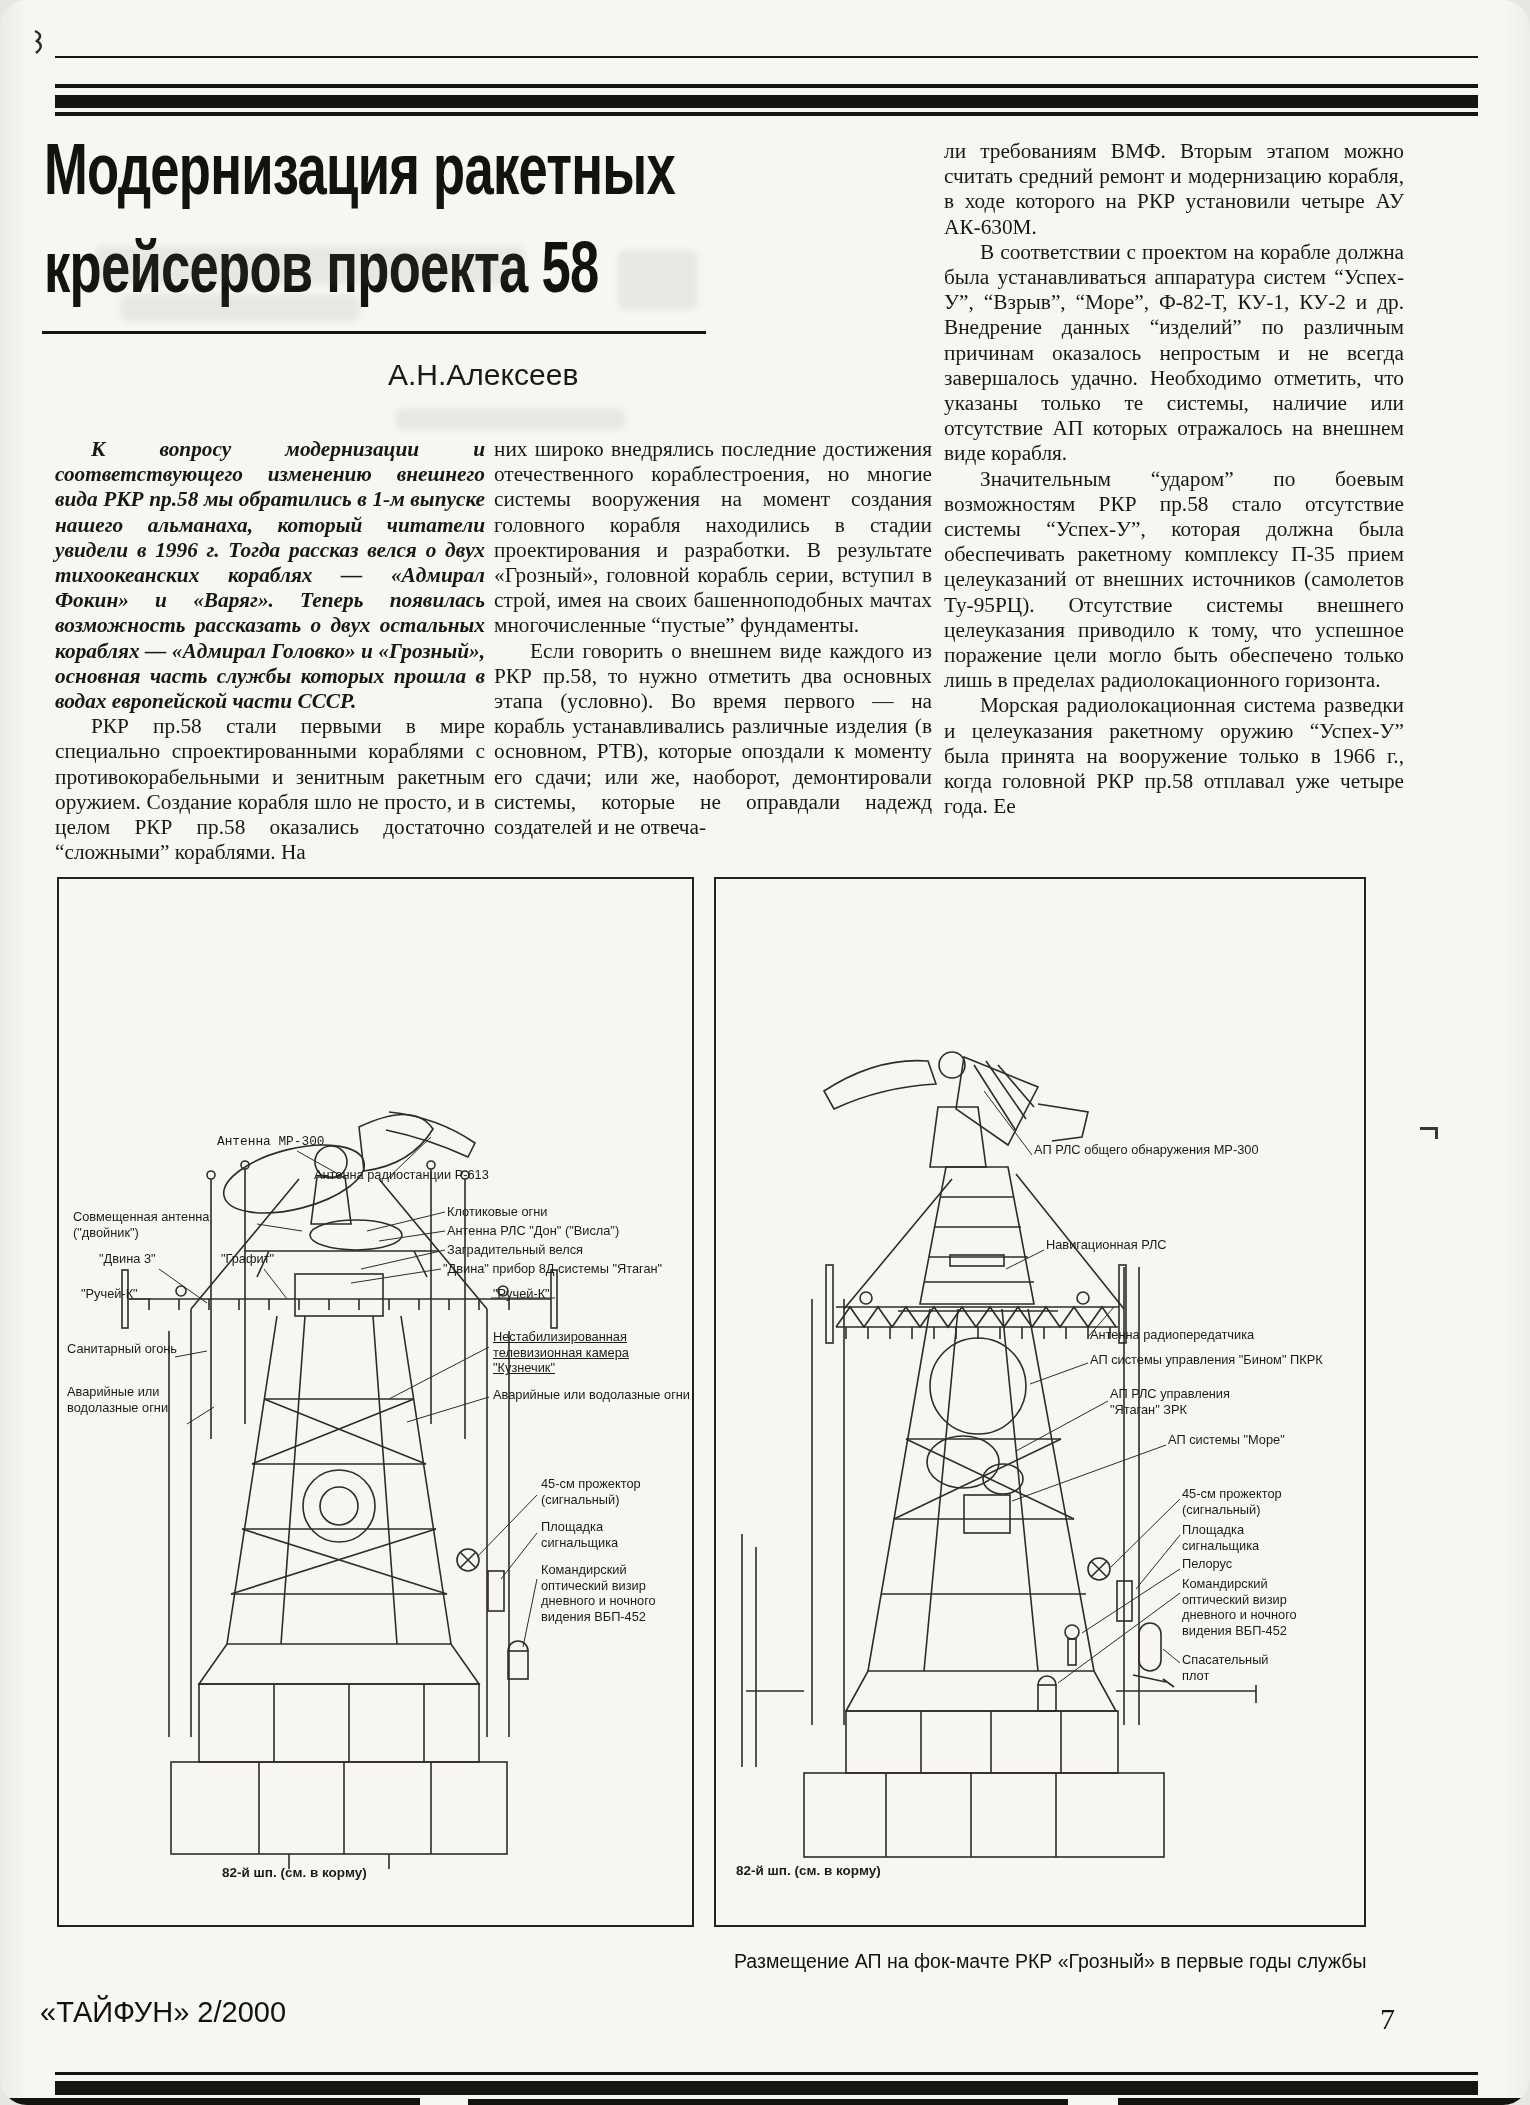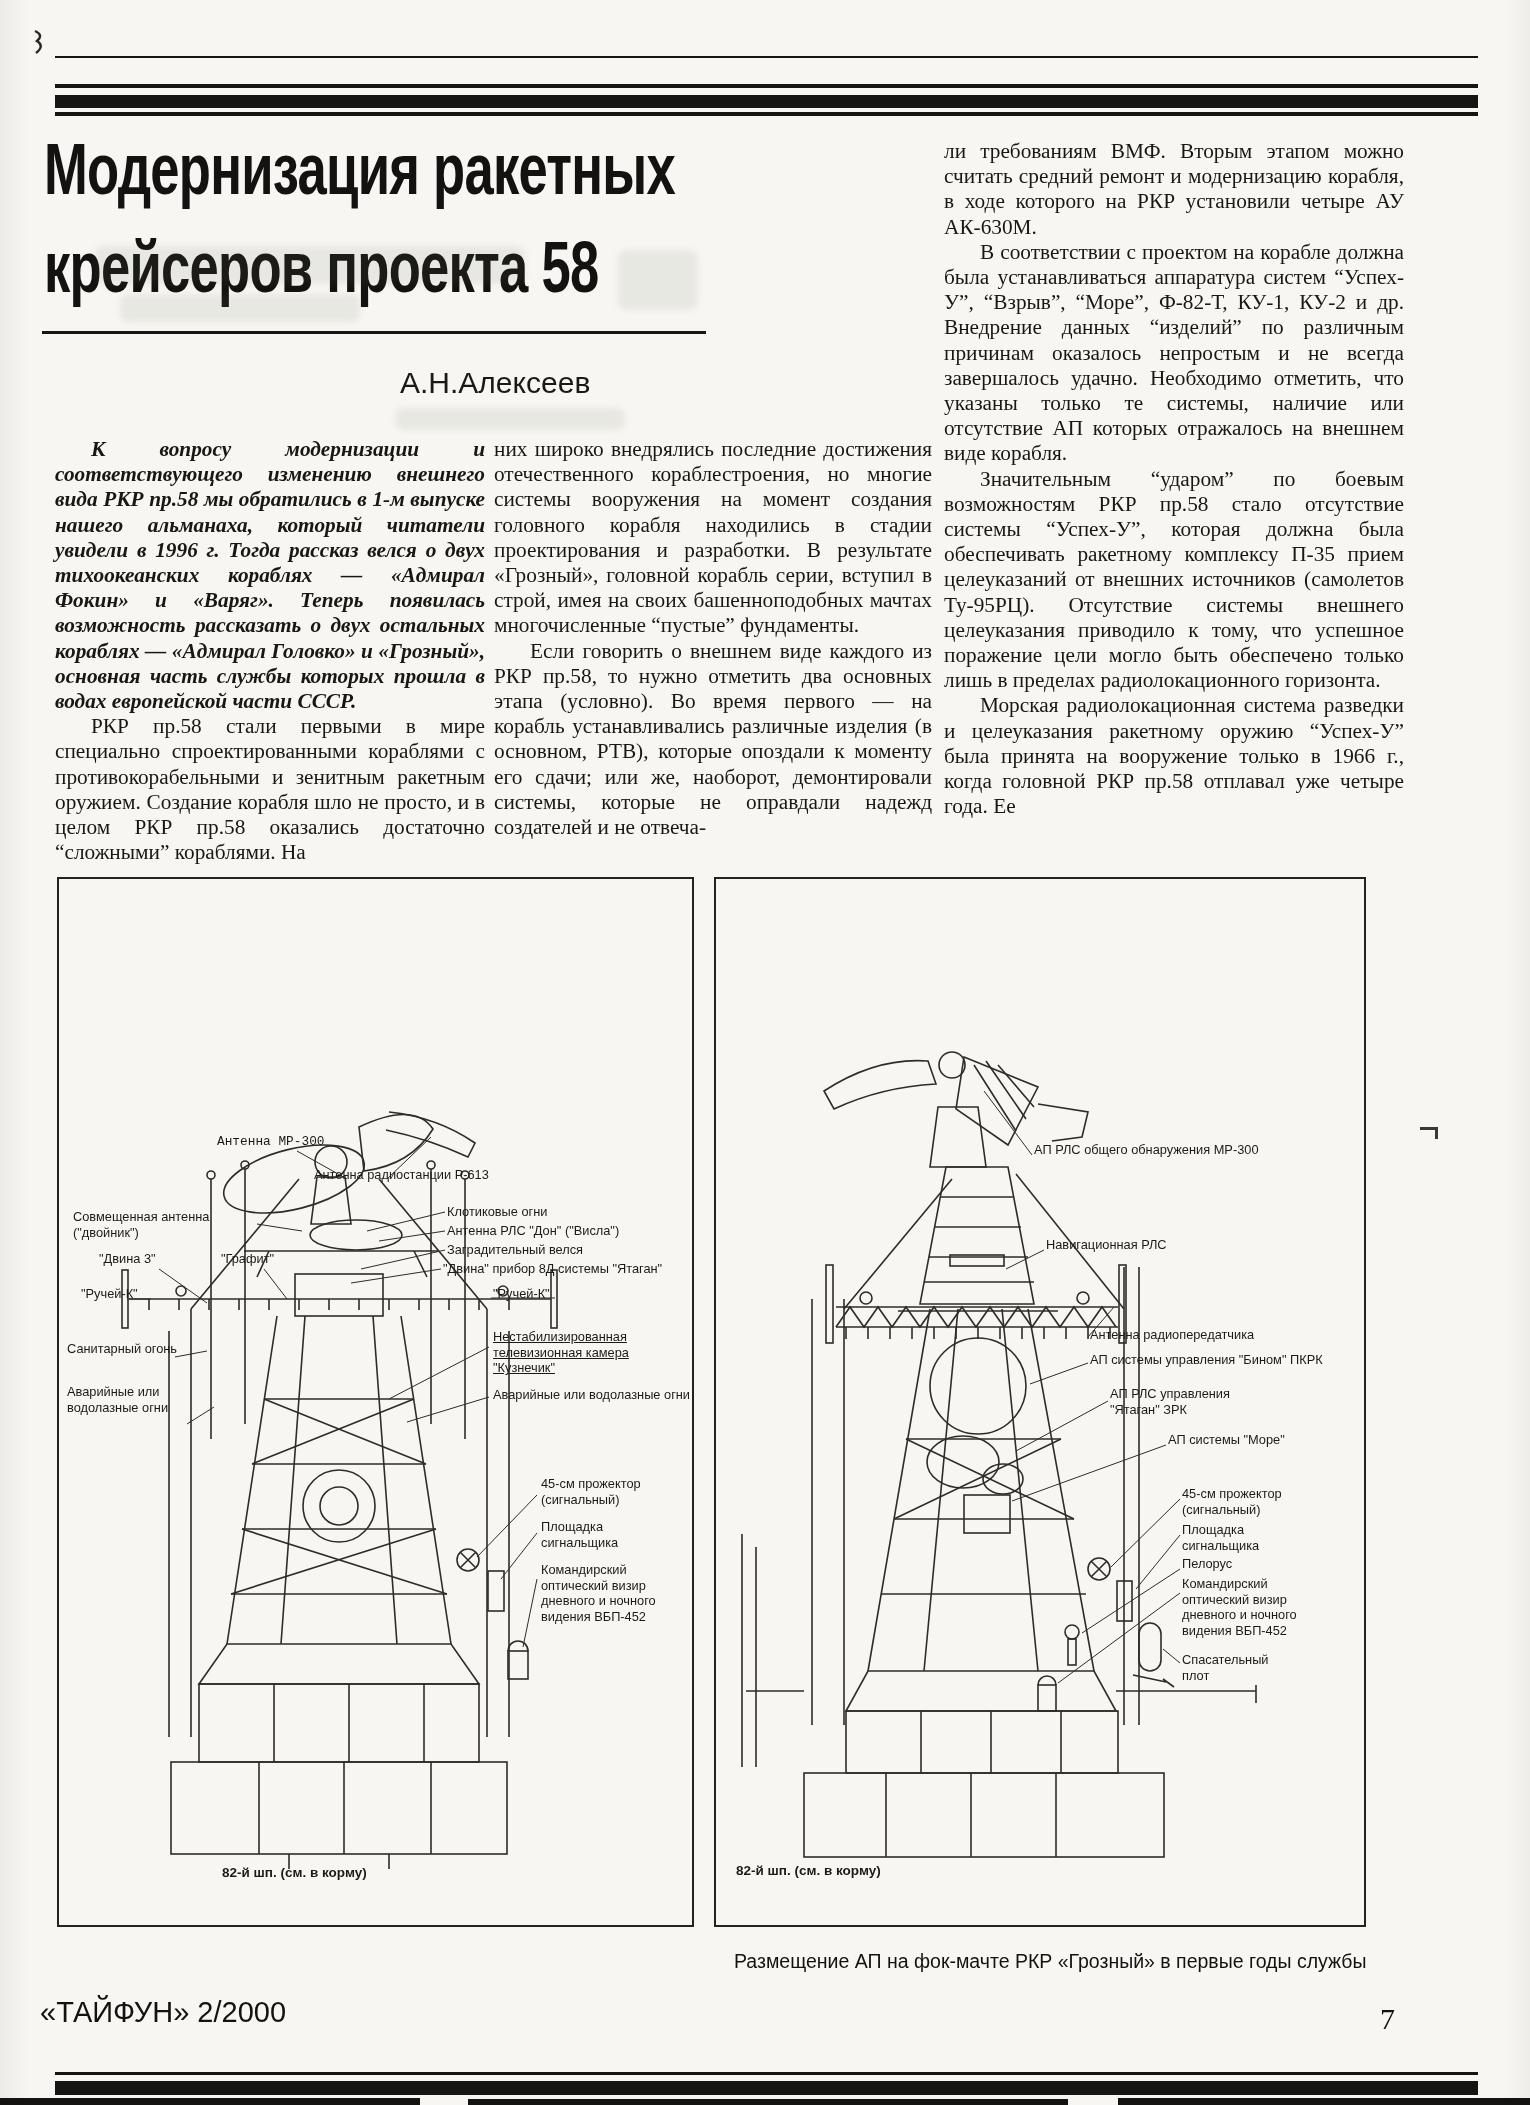--- a/index.html
+++ b/index.html
@@ -7,20 +7,21 @@
     font-family:"Liberation Serif", serif;
     background:#e8e6e2;
   }
   #page{
     position:relative;
     width:1530px;height:2105px;
     margin:0 auto;
     background:linear-gradient(90deg,#edebe6 0,#f7f6f2 28px,#f7f6f2 1505px,#efede9 100%);
     overflow:hidden;
     color:#161412;
+    border-radius:27px;
   }
   .abs{position:absolute;}
   .rule{position:absolute;background:#171513;}
   
   .title-line{
     position:absolute;
     font-family:"Liberation Sans", sans-serif;
     font-weight:700;
     font-size:72px;
     letter-spacing:-1px;
@@ -108,21 +109,21 @@
     <path d="M3 3 Q12 7 5 13 Q13 18 4 25" stroke="#2a2824" stroke-width="2.4" fill="none"></path>
   </svg>
   <div class="rule" style="left:55px;top:56px;width:1423px;height:2px;"></div>
   <div class="rule" style="left:55px;top:84px;width:1423px;height:4px;"></div>
   <div class="rule" style="left:55px;top:95px;width:1423px;height:13px;"></div>
   <div class="rule" style="left:55px;top:112px;width:1423px;height:4px;"></div>
 
   <div class="title-line" style="left:44px;top:128px;">Модернизация ракетных</div>
   <div class="title-line" style="left:44px;top:226px;">крейсеров проекта 58</div>
   <div class="rule" style="left:42px;top:331px;width:664px;height:3px;"></div>
-  <div class="author" style="left:388px;top:366px;margin-left:12px;">А.Н.Алексеев</div>
+  <div class="author" style="left:388px;top:358px;">А.Н.Алексеев</div>
 
   <div class="smudge" style="left:95px;top:246px;width:430px;height:38px;"></div>
   <div class="smudge" style="left:120px;top:294px;width:240px;height:28px;"></div>
   <div class="smudge" style="left:395px;top:408px;width:230px;height:22px;"></div>
   <div class="smudge" style="left:618px;top:250px;width:80px;height:60px;"></div>
 
   <div class="col" style="left:55px;top:437px;width:430px;">
     <p class="intro">К вопросу модернизации и соответствующего изменению внешнего вида РКР пр.58 мы обратились в 1-м выпуске нашего альманаха, который читатели увидели в 1996 г. Тогда рассказ велся о двух тихоокеанских кораблях — «Адмирал Фокин» и «Варяг». Теперь появилась возможность рассказать о двух остальных кораблях — «Адмирал Головко» и «Грозный», основная часть службы которых прошла в водах европейской части СССР.</p>
     <p>РКР пр.58 стали первыми в мире специально спроектированными кораблями с противокорабельными и зенитным ракетным оружием. Создание корабля шло не просто, и в целом РКР пр.58 оказались достаточно “сложными” кораблями. На</p>
   </div>

